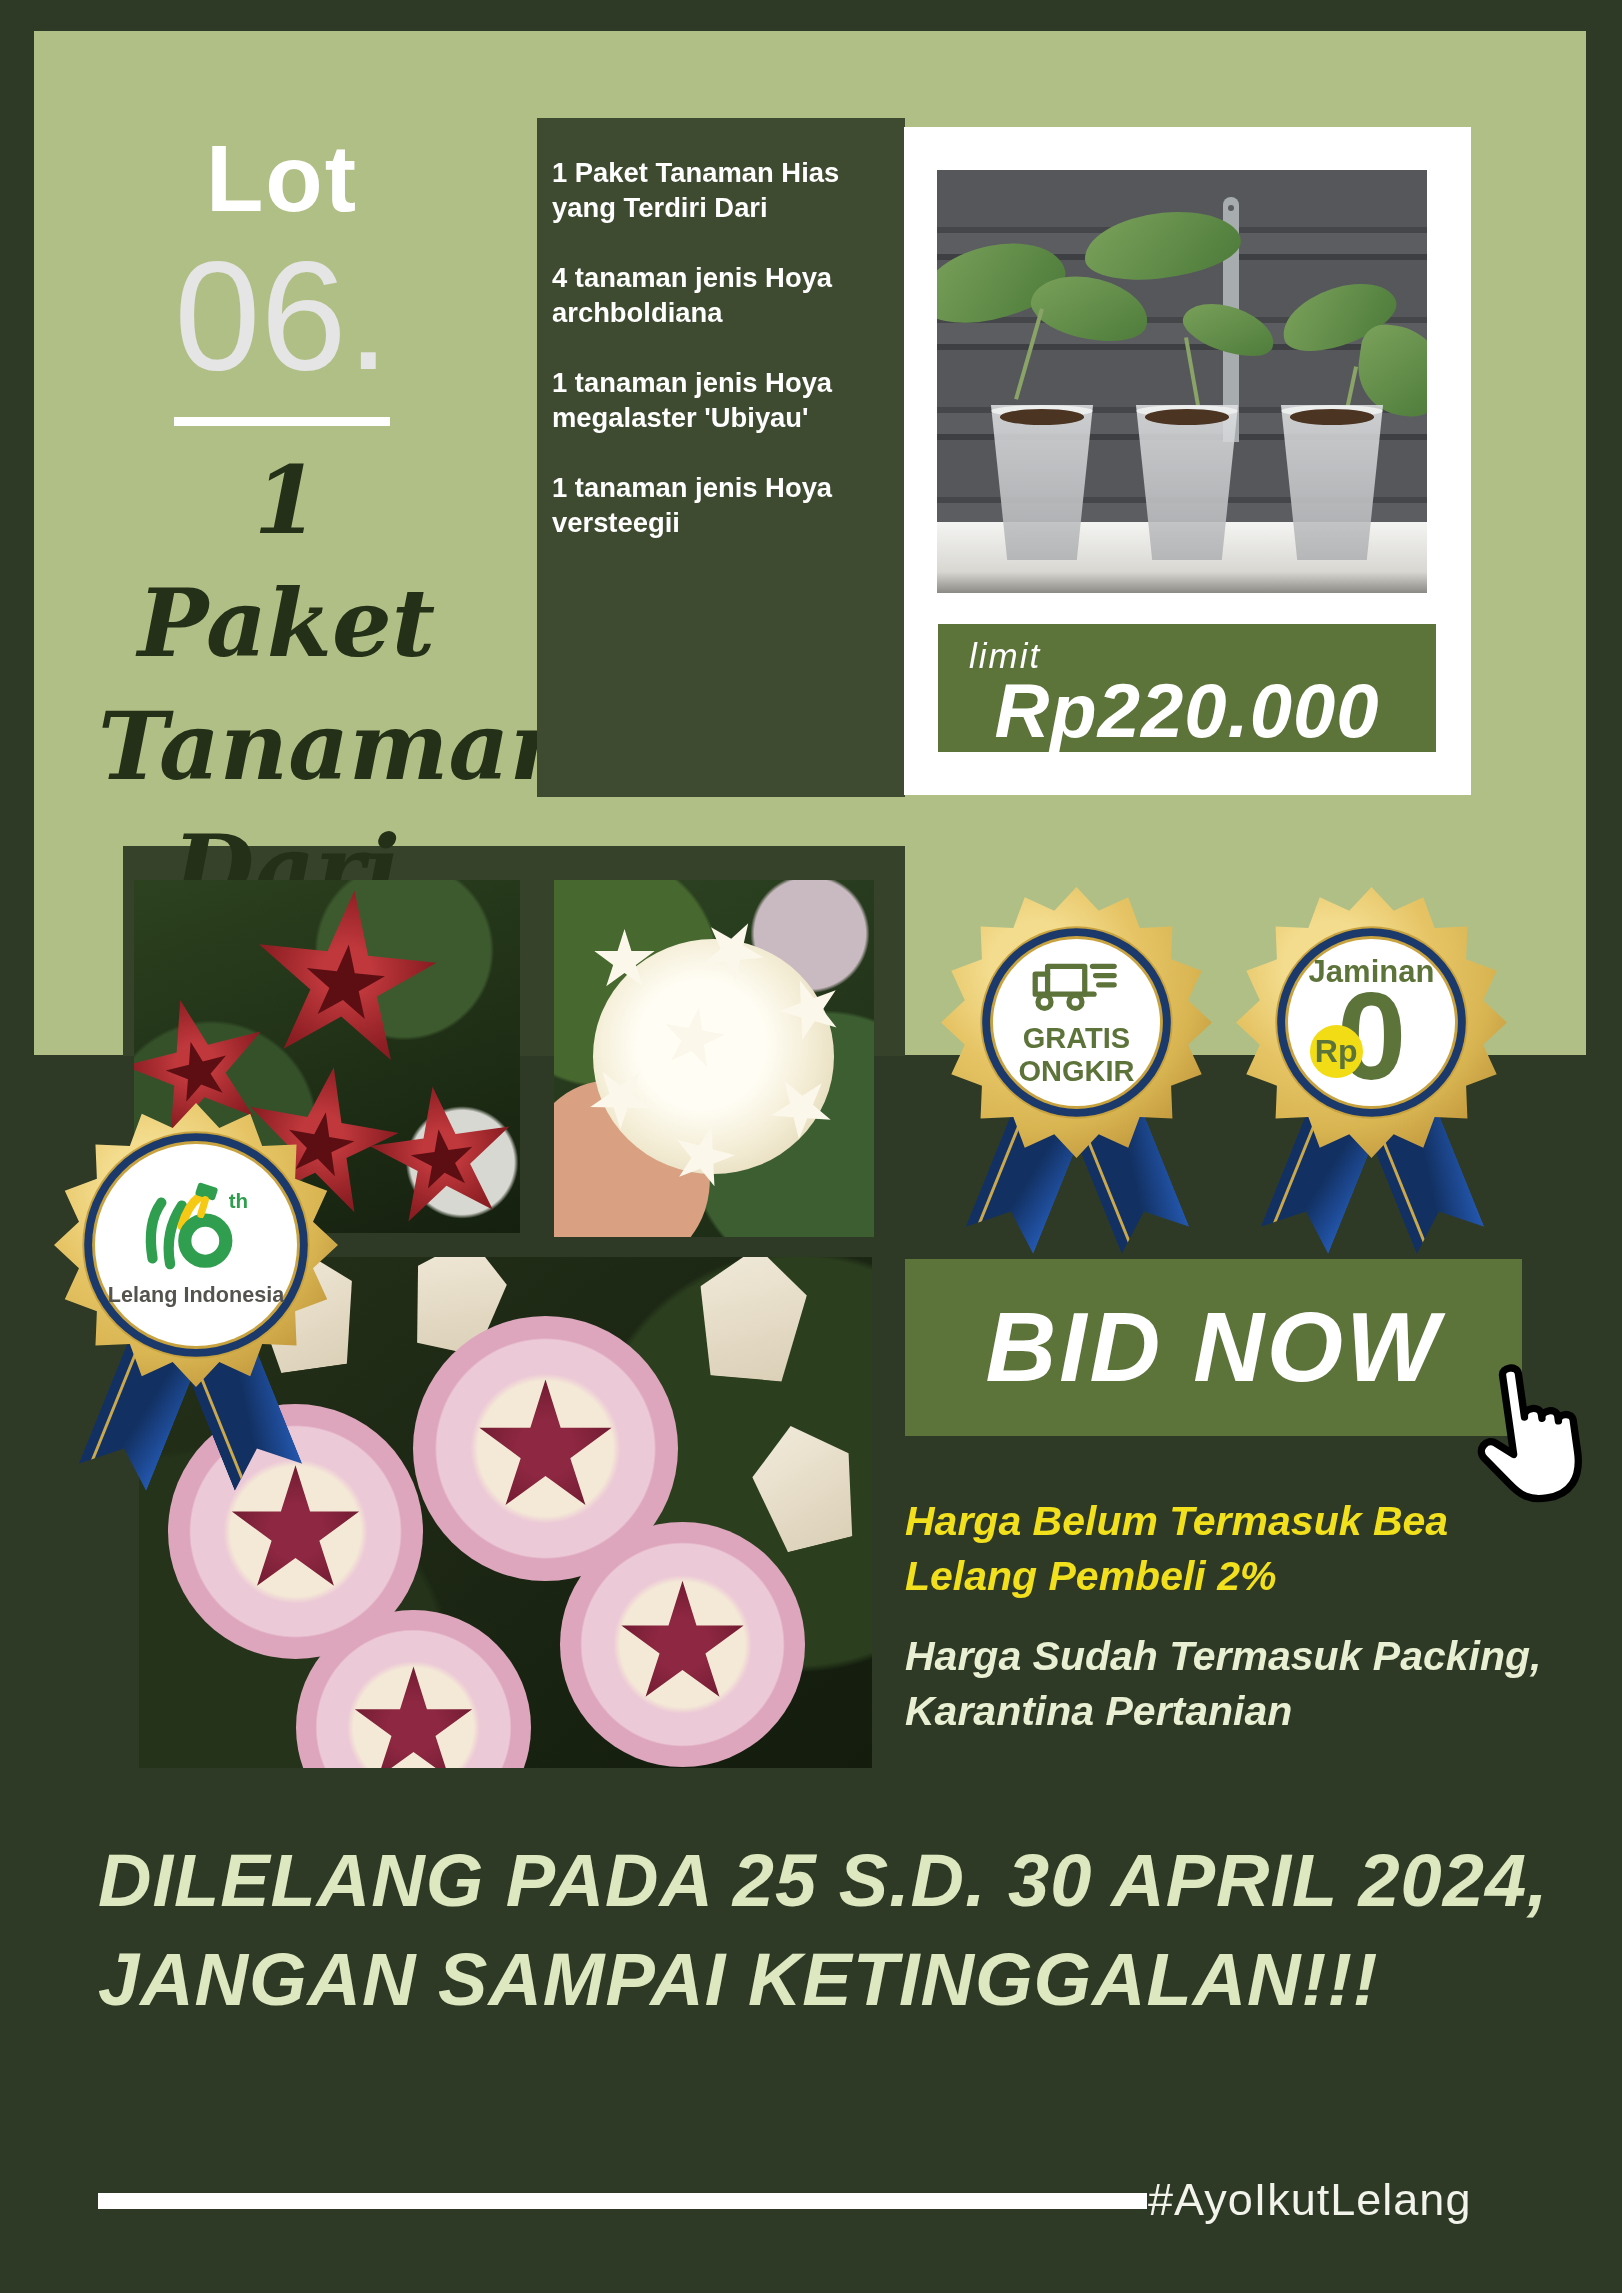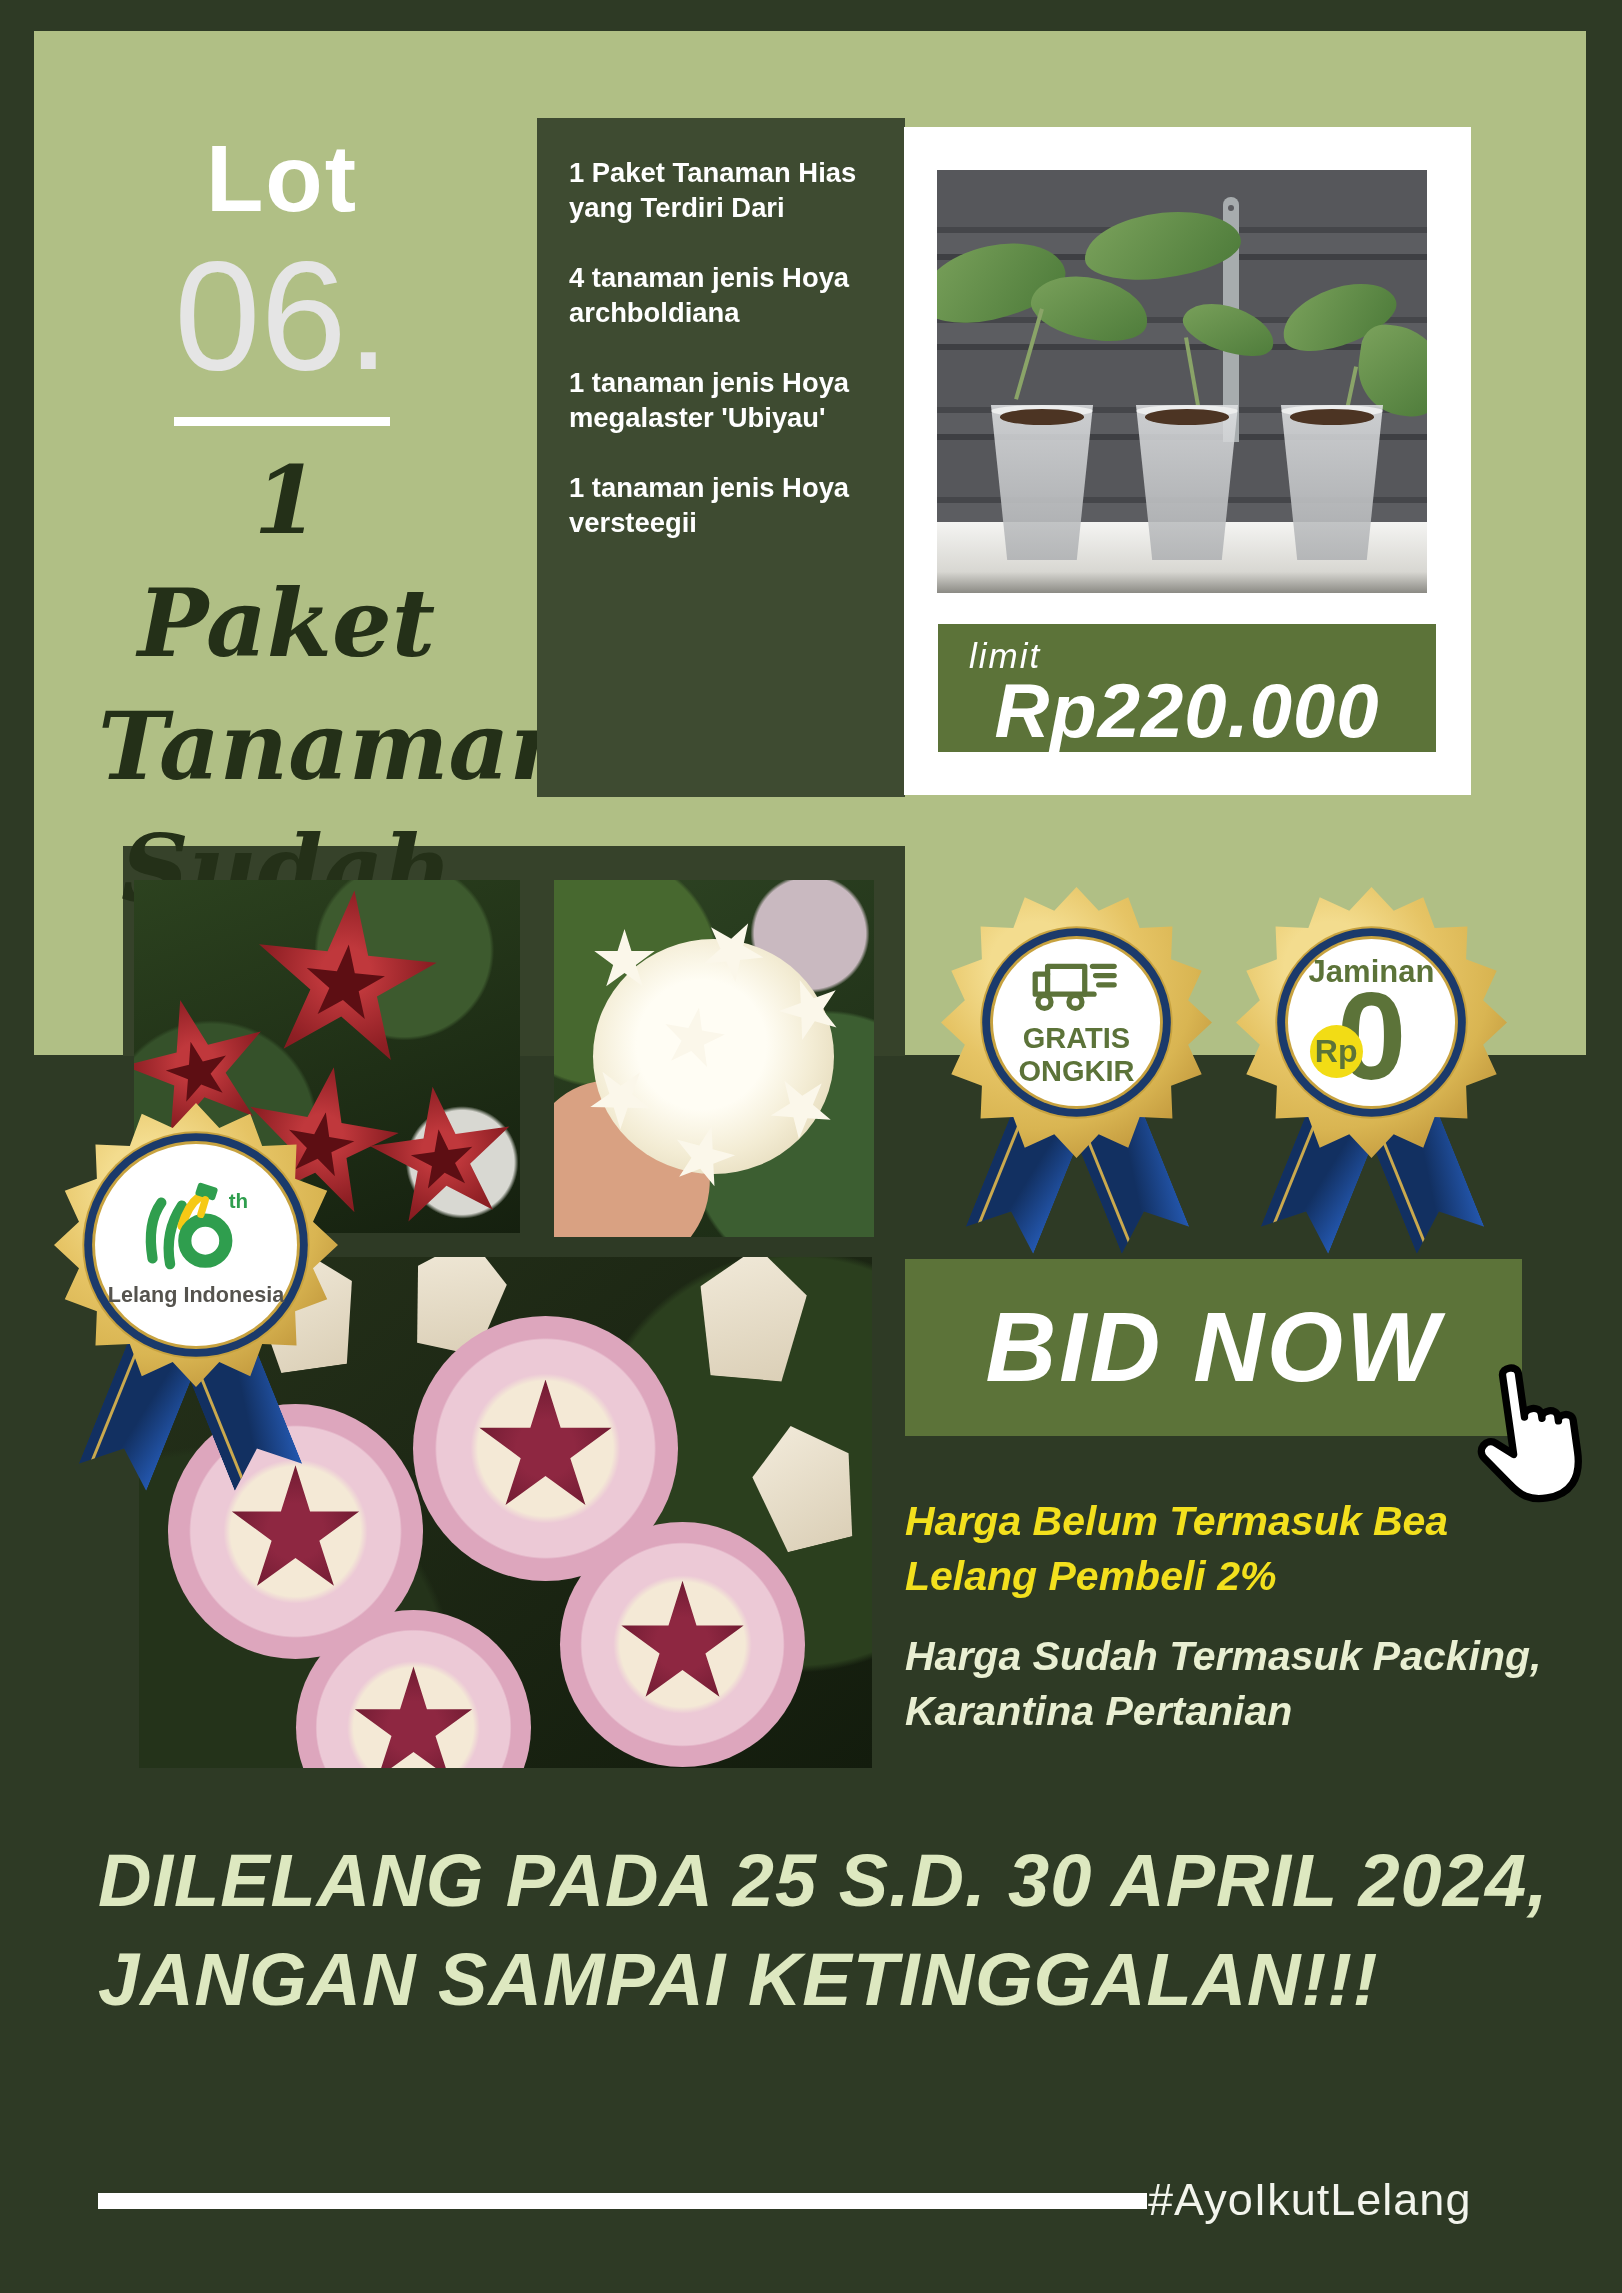--- a/index.html
+++ b/index.html
@@ -22,21 +22,21 @@
              font-size:94px;font-weight:800;letter-spacing:2px;}
   .lot-number{left:103px;top:227px;width:358px;text-align:center;color:#e5e5e5;
               font-size:155px;font-weight:400;}
   .lot-underline{left:174px;top:417px;width:216px;height:8.8px;background:#fff;}
   .script-title{left:98px;top:439px;width:377px;text-align:center;color:var(--script-ink);
                 font-family:"DejaVu Serif",serif;font-style:italic;font-weight:700;
                 font-size:94px;line-height:123px;}
 
   
   .item-box{left:537px;top:118px;width:368px;height:679px;background:var(--box);
-            box-sizing:border-box;padding:37px 32px;}
+            box-sizing:border-box;padding:37px 15px;}
   .item-box p{margin:0 0 35px 0;color:#fff;font-size:27.4px;line-height:35px;font-weight:700;}
 
   
   .card{left:904px;top:127px;width:567px;height:668px;background:var(--white);}
   .product-photo{left:33px;top:43px;width:490px;height:423px;overflow:hidden;
     background:repeating-linear-gradient(180deg,#56575b 0 57px,#45464a 57px 63px,#5c5d61 63px 84px,#3e3f43 84px 90px);}
   .sill{left:0;bottom:0;width:100%;height:71px;background:linear-gradient(180deg,#f4f4f2,#d8d7d2 70%,#8b8a84);}
   .ruler{left:286px;top:27.4px;width:15.7px;height:245px;background:#a7acae;border-radius:7.8px 7.8px 0 0;}
   .ruler::after{content:"";position:absolute;left:4.9px;top:7.8px;width:5.9px;height:5.9px;border-radius:50%;background:#5b5c60;}
   .cup{bottom:33px;width:116px;height:155px;background:linear-gradient(180deg,rgba(224,226,228,.85),rgba(176,178,180,.9));
@@ -128,21 +128,21 @@
 <div class="poster">
   <div class="abs light-panel"></div>
   <div class="abs dark-notch"></div>
 
   <div class="abs lot-label">Lot</div>
   <div class="abs lot-number">06.</div>
   <div class="abs lot-underline"></div>
   <div class="abs script-title">
     <div>1 Paket</div>
     <div>Tanaman</div>
-    <div>Sudah</div>
+    <div>Dari</div>
   </div>
 
   <div class="abs item-box">
     <p>1 Paket Tanaman Hias yang Terdiri Dari</p>
     <p>4 tanaman jenis Hoya archboldiana</p>
     <p>1 tanaman jenis Hoya megalaster 'Ubiyau'</p>
     <p>1 tanaman jenis Hoya versteegii</p>
   </div>
 
   <div class="abs card">

